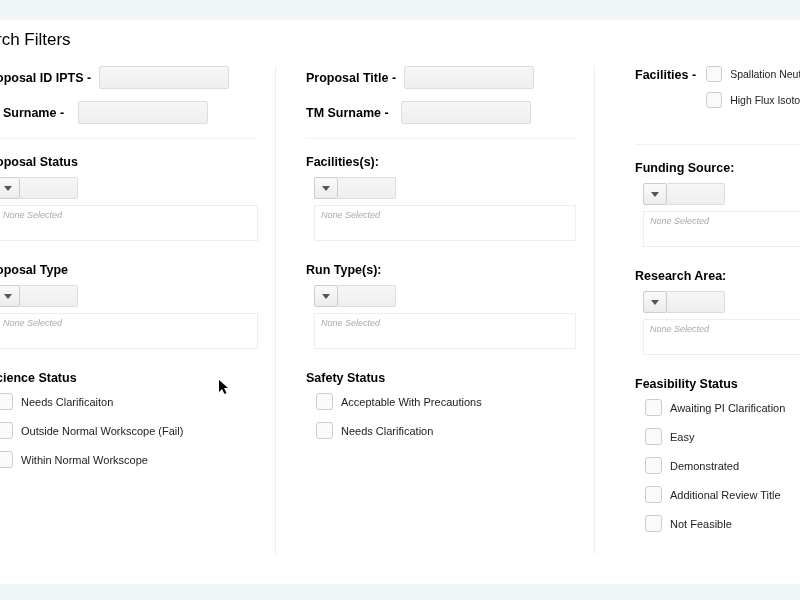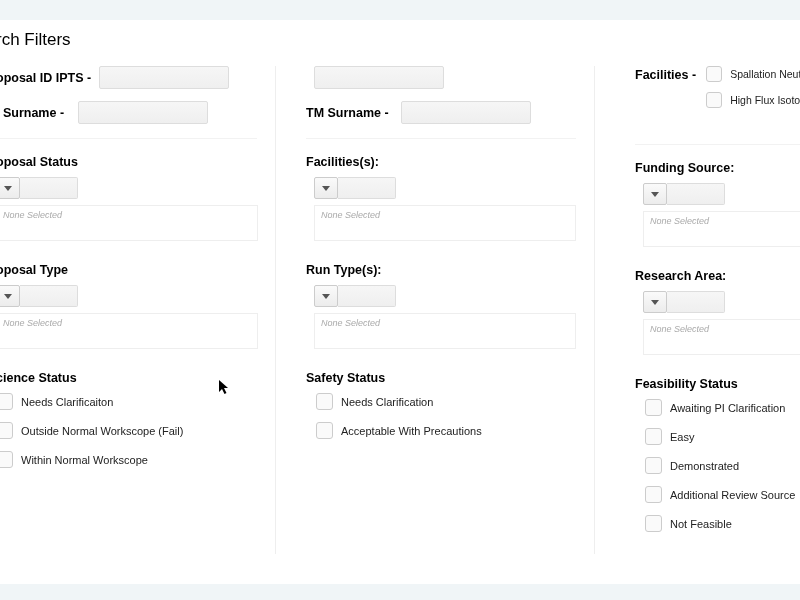--- a/index.html
+++ b/index.html
@@ -194,20 +194,21 @@
         </div>
       <div class="check-row">
           <div class="checkbox"></div>
           <span class="check-label">Within Normal Workscope</span>
         </div>
     </div>
   </div>
 
   <div class="col col2">
     <div class="row-top">
+      <span class="field-label">Proposal Title -</span>
       <input class="text-input" style="">
     </div>
     <div class="row-top row-sep">
       <span class="field-label">TM Surname -</span>
       <input class="text-input" style="margin-left: 12px;">
     </div>
 
     <div class="section-block">
       <span class="section-label">Facilities(s):</span>
       <div class="controls" style="margin-left:8px">
@@ -228,25 +229,25 @@
         <div class="pill-blank"></div>
       </div>
       <div class="selection-box" style="margin-left:8px">None Selected</div>
     </div>
 
     <div class="section-block">
       <span class="section-label">Safety Status</span>
       <div style="margin-left:10px">
         <div class="check-row">
             <div class="checkbox"></div>
+            <span class="check-label">Acceptable With Precautions</span>
+          </div>
+        <div class="check-row">
+            <div class="checkbox"></div>
             <span class="check-label">Needs Clarification</span>
-          </div>
-        <div class="check-row">
-            <div class="checkbox"></div>
-            <span class="check-label">Acceptable With Precautions</span>
           </div>
       </div>
     </div>
   </div>
 
   <div class="col col3">
     <div class="row-top" style="align-items:flex-start">
       <span class="field-label" style="padding-top:2px">Facilities -</span>
       <div class="facility-stack" style="margin-left:10px">
         <div class="check-row">
@@ -293,21 +294,21 @@
         <div class="check-row">
             <div class="checkbox"></div>
             <span class="check-label">Easy</span>
           </div>
         <div class="check-row">
             <div class="checkbox"></div>
             <span class="check-label">Demonstrated</span>
           </div>
         <div class="check-row">
             <div class="checkbox"></div>
-            <span class="check-label">Additional Review Source</span>
+            <span class="check-label">Additional Review Title</span>
           </div>
         <div class="check-row">
             <div class="checkbox"></div>
             <span class="check-label">Not Feasible</span>
           </div>
       </div>
     </div>
   </div>
 
 </div>

